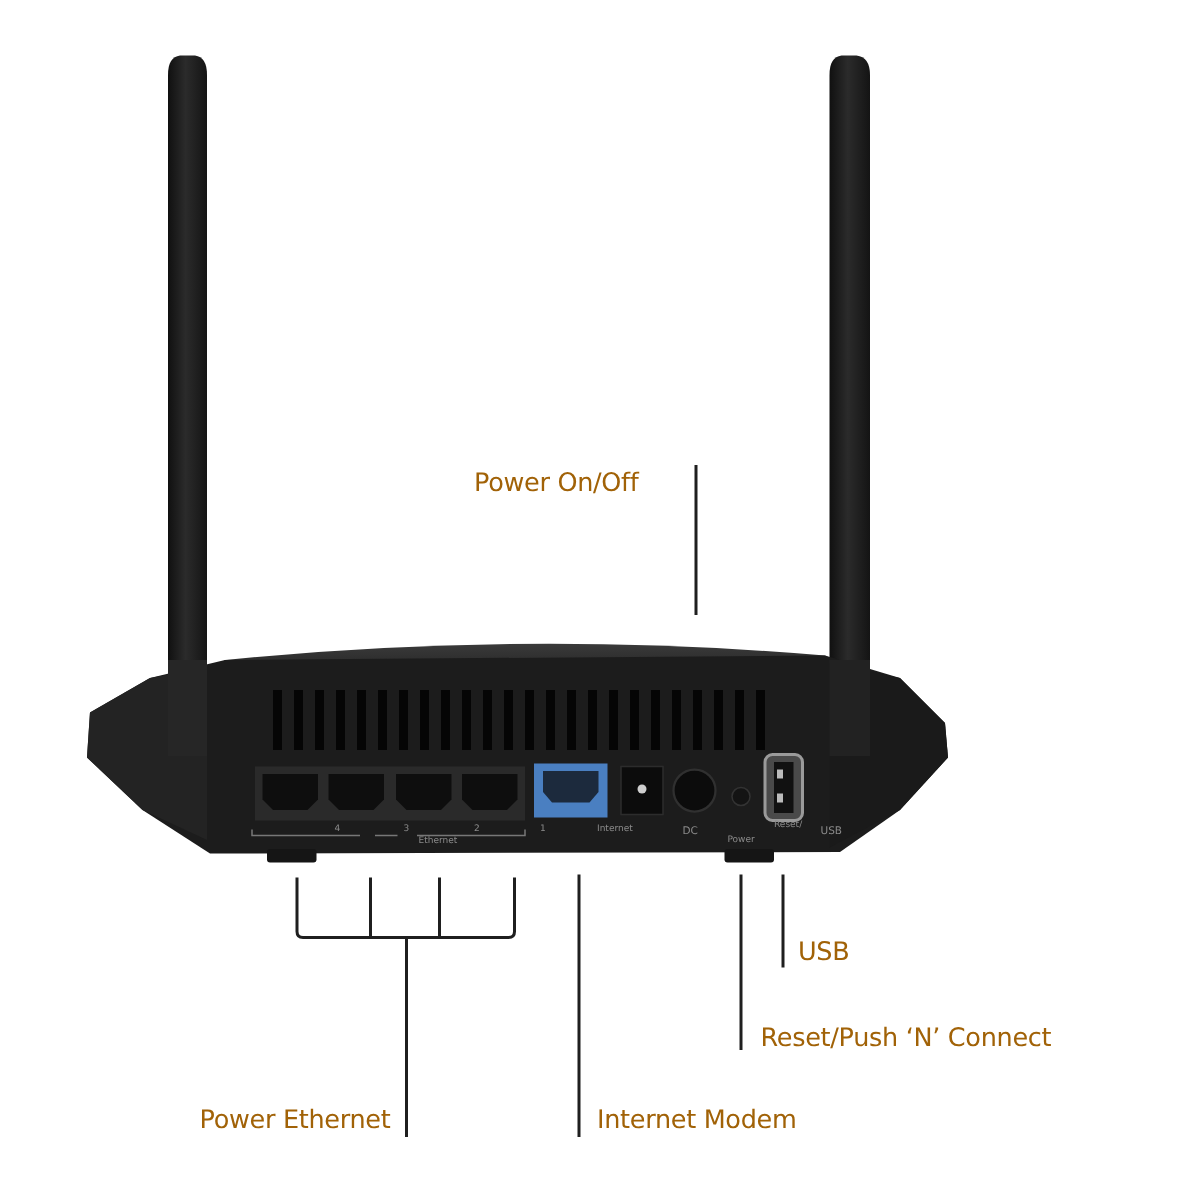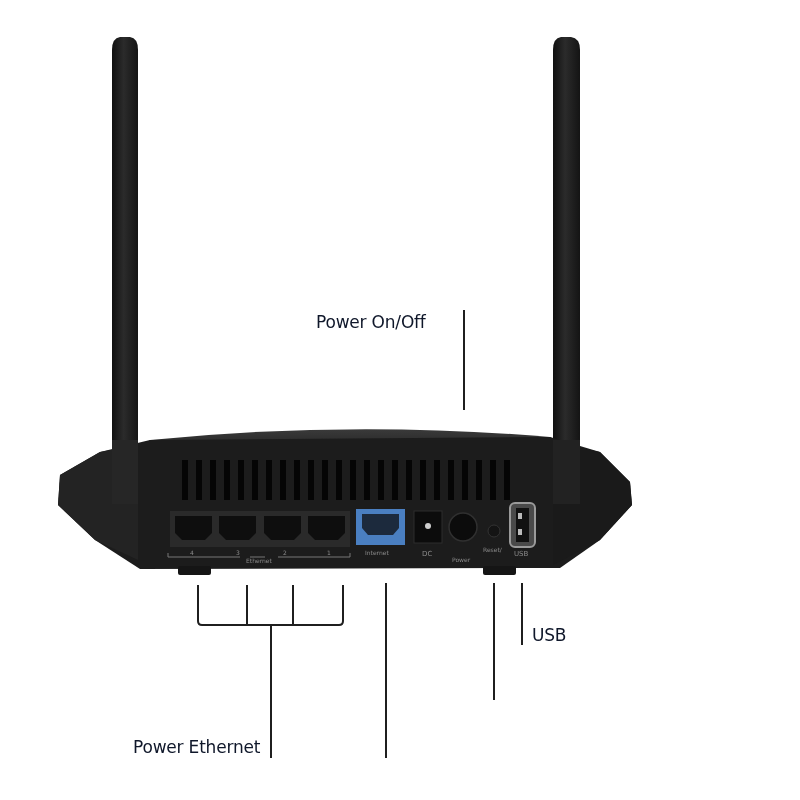--- a/index.html
+++ b/index.html
@@ -1,22 +1,22 @@
 <!DOCTYPE html>
 <html><head>
   <meta charset="utf-8">
   <style>
     html, body { margin: 0; padding: 0; }
     body { width: 800px; height: 800px; background: #ffffff; position: relative; overflow: hidden;
            font-family: "DejaVu Sans", sans-serif; }
     .stage { position: absolute; left: 0; top: 0; width: 800px; height: 800px; }
-    .label { position: absolute; font-family: "DejaVu Sans", sans-serif; font-size: 17px; color: #0f172a;
+    .label { position: absolute; font-family: "DejaVu Sans", sans-serif; font-size: 17px; color: #a16207;
              white-space: nowrap; letter-spacing: -0.2px; }
     .port-lbl { position: absolute; font-size: 6px; color: #8a8a8a; font-family: "DejaVu Sans", sans-serif;
-                white-space: nowrap; text-align: center; }
+                white-space: nowrap; text-align: center; margin-left: 33px; }
   </style>
 </head>
 <body>
 
 <div class="stage">
 
   <svg width="800" height="800" viewBox="0 0 800 800" style="position:absolute;left:0;top:0;">
     <defs>
       <linearGradient id="antGrad" x1="0" x2="1" y1="0" y2="0">
         <stop offset="0" stop-color="#101010"></stop>
@@ -134,15 +134,17 @@
   <span class="port-lbl" style="left:327px;top:549px;">1</span>
   <span class="port-lbl" style="left:246px;top:557px;">Ethernet</span>
   <span class="port-lbl" style="left:365px;top:549px;">Internet</span>
   <span class="port-lbl" style="left:422px;top:550px;font-size:7px;">DC</span>
   <span class="port-lbl" style="left:452px;top:556px;">Power</span>
   <span class="port-lbl" style="left:483px;top:546px;">Reset/</span>
   <span class="port-lbl" style="left:514px;top:550px;font-size:7px;">USB</span>
 
   <span class="label" style="left:316px;top:312px;">Power On/Off</span>
   <span class="label" style="left:532px;top:625px;">USB</span>
+  <span class="label" style="left:507px;top:682px;">Reset/Push ‘N’ Connect</span>
   <span class="label" style="left:133px;top:737px;">Power Ethernet</span>
+  <span class="label" style="left:398px;top:737px;">Internet Modem</span>
 
 </div>
 
 </body></html>

